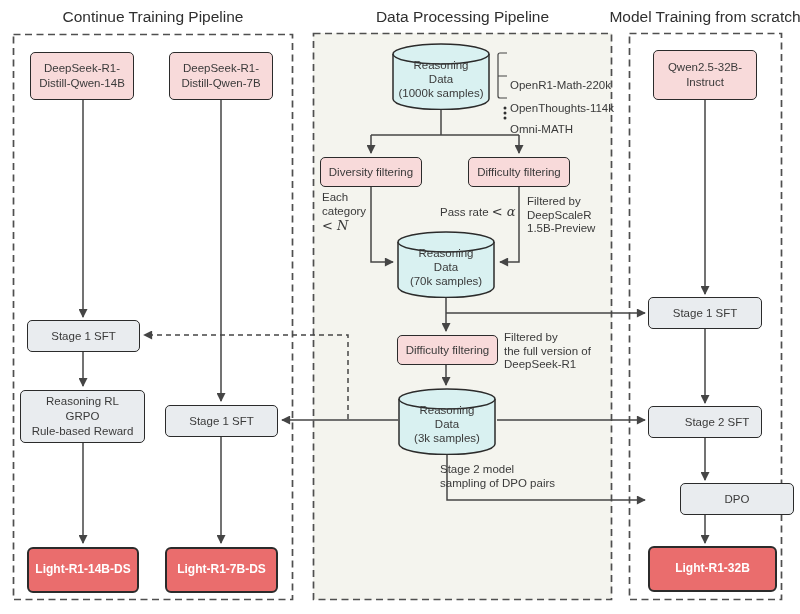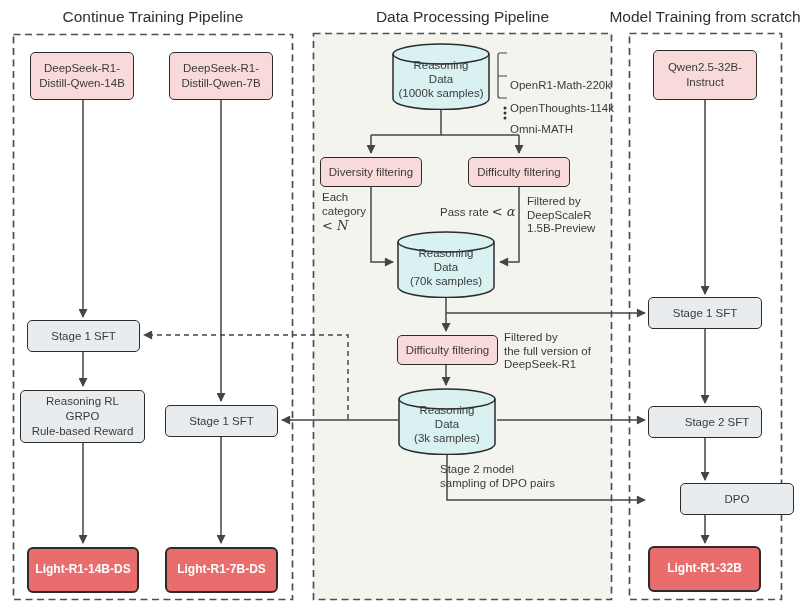--- a/index.html
+++ b/index.html
@@ -116,21 +116,21 @@
   <div class="node gray ml" style="left:20px;top:390px;width:125px;height:53px;">Reasoning RL
 GRPO
 Rule-based Reward</div>
   <div class="node gray" style="left:165px;top:405px;width:113px;height:32px;">Stage 1 SFT</div>
   <div class="node gray" style="left:648px;top:297px;width:114px;height:32px;">Stage 1 SFT</div>
   <div class="node gray" style="left:648px;top:406px;width:114px;height:32px;padding-left:24px;">Stage 2 SFT</div>
   <div class="node gray" style="left:680px;top:483px;width:114px;height:32px;">DPO</div>
 
   <div class="node red" style="left:27px;top:547px;width:112px;height:46px;text-align:center;">Light-R1-14B-DS</div>
   <div class="node red" style="left:165px;top:547px;width:113px;height:46px;">Light-R1-7B-DS</div>
-  <div class="node red" style="left:648px;top:546px;width:113px;height:46px;">Light-R1-32B</div>
+  <div class="node red" style="left:648px;top:546px;width:129px;height:46px;">Light-R1-32B</div>
 
   <div class="cyl" style="left:392px;top:43px;width:98px;height:67px;">
     <svg width="98" height="67" viewBox="0 0 98 67">
       <path d="M1 11 v45 a48 10.5 0 0 0 96 0 v-45" fill="var(--cyan,#d9f1f1)" stroke="var(--border,#2b2b2b)" stroke-width="1.5"></path>
       <ellipse cx="49" cy="11" rx="48" ry="10" fill="var(--cyan,#d9f1f1)" stroke="var(--border,#2b2b2b)" stroke-width="1.5"></ellipse>
     </svg>
     <div class="ctext">Reasoning
 Data
 (1000k samples)</div>
   </div>

